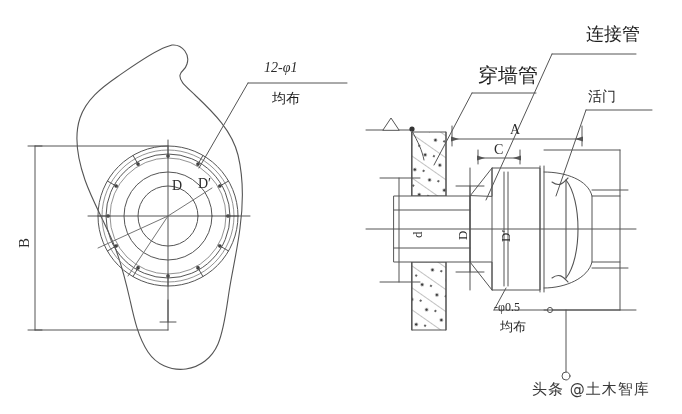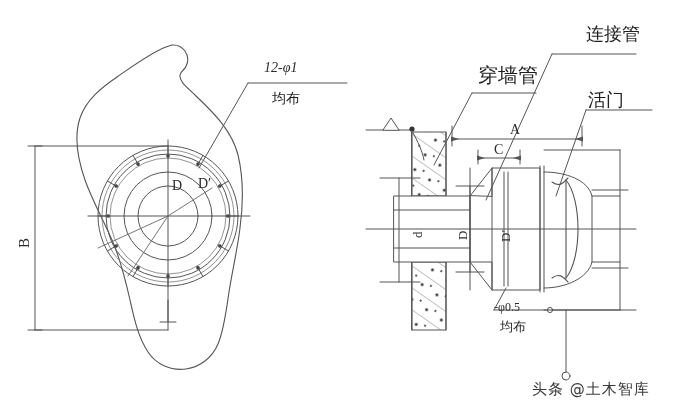--- a/index.html
+++ b/index.html
@@ -269,21 +269,21 @@
   <div class="lbl" style="left:264px; top:60px; font-size:14px;font-style:italic;">12-φ1</div>
   <div class="lbl lbl-cn" style="left:272px; top:90px; font-size:14px;">均布</div>
 
   <div class="lbl rot90" style="left:16px; top:248px; font-size:15px;">B</div>
 
   <div class="lbl" style="left:172px; top:178px; font-size:14px;">D</div>
   <div class="lbl" style="left:198px; top:176px; font-size:14px;">D′</div>
 
   <div class="lbl lbl-cn" style="left:478px; top:62px; font-size:20px;">穿墙管</div>
   <div class="lbl lbl-cn" style="left:586px; top:22px; font-size:18px;">连接管</div>
-  <div class="lbl lbl-cn" style="left:588px; top:88px; font-size:18px;font-family:Liberation Serif, serif;">活门</div>
+  <div class="lbl lbl-cn" style="left:588px; top:88px; font-size:14px;font-family:Liberation Serif, serif;">活门</div>
 
   <div class="lbl" style="left:510px; top:122px; font-size:14px;">A</div>
   <div class="lbl" style="left:494px; top:142px; font-size:14px;">C</div>
 
   <div class="lbl rot90" style="left:410px; top:238px; font-size:13px;">d</div>
   <div class="lbl rot90" style="left:455px; top:240px; font-size:13px;">D</div>
   <div class="lbl rot90" style="left:498px; top:242px; font-size:13px;">D′</div>
 
   <div class="lbl" style="left:494px; top:300px; font-size:12px;">-φ0.5</div>
   <div class="lbl lbl-cn" style="left:500px; top:318px; font-size:13px;">均布</div>

